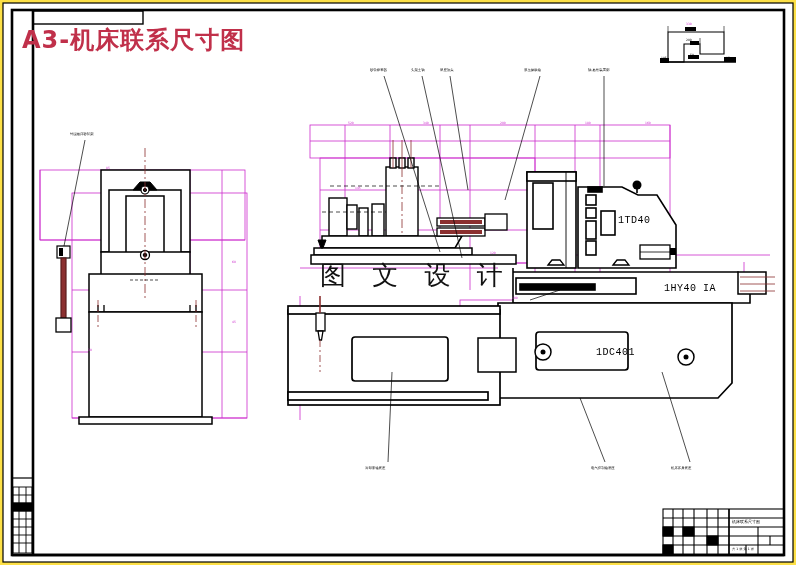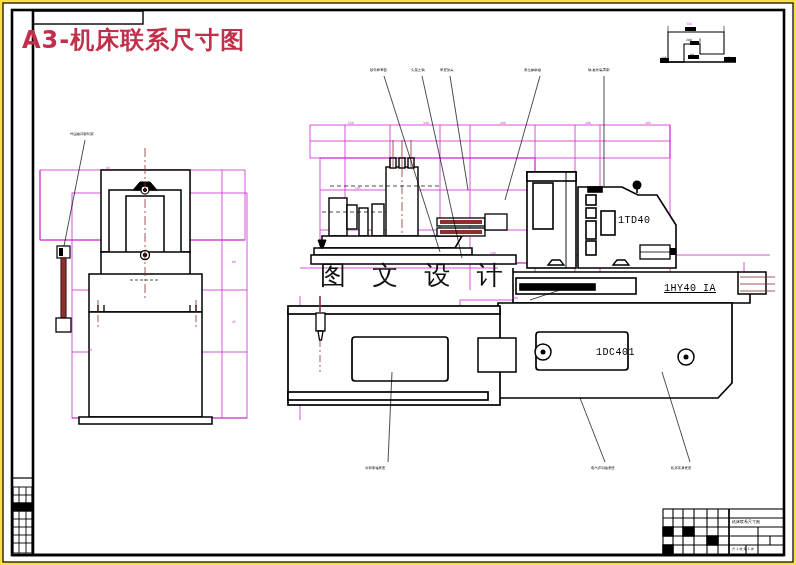--- a/index.html
+++ b/index.html
@@ -282,21 +282,21 @@
       <rect x="683" y="527" width="11" height="9" fill="#000"></rect>
       <rect x="707" y="536" width="11" height="9" fill="#000"></rect>
     </g>
 
   </svg>
 
   <div class="ttl">A3-机床联系尺寸图</div>
   <div class="wm">图 文 设 计</div>
 
   <div class="mlbl" style="left:618px;top:215px;">1TD40</div>
-  <div class="mlbl" style="left:664px;top:283px;text-decoration:underline;">1HY40 IA</div>
+  <div class="mlbl" style="left:664px;top:283px;">1HY40 IA</div>
   <div class="mlbl" style="left:596px;top:347px;">1DC401</div>
 
   <div class="anno" style="left:70px;top:132px;">外圆磨床砂轮架</div>
   <div class="anno" style="left:370px;top:68px;">砂轮修整器</div>
   <div class="anno" style="left:411px;top:68px;">头架主轴</div>
   <div class="anno" style="left:440px;top:68px;">尾座顶尖</div>
   <div class="anno" style="left:524px;top:68px;">液压操纵箱</div>
   <div class="anno" style="left:588px;top:68px;">轴-磨削装置部</div>
   <div class="anno" style="left:365px;top:466px;">冷却液箱底座</div>
   <div class="anno" style="left:591px;top:466px;">电气控制箱底座</div>

